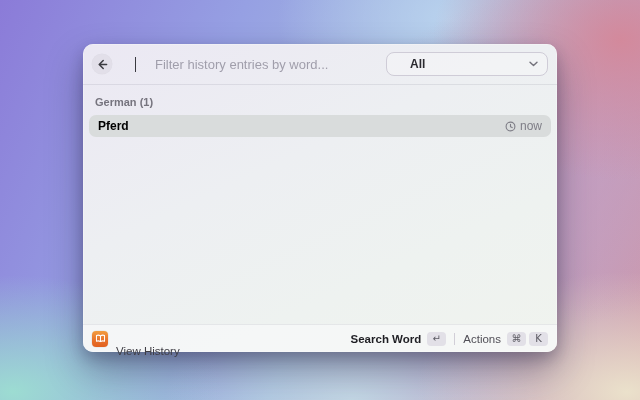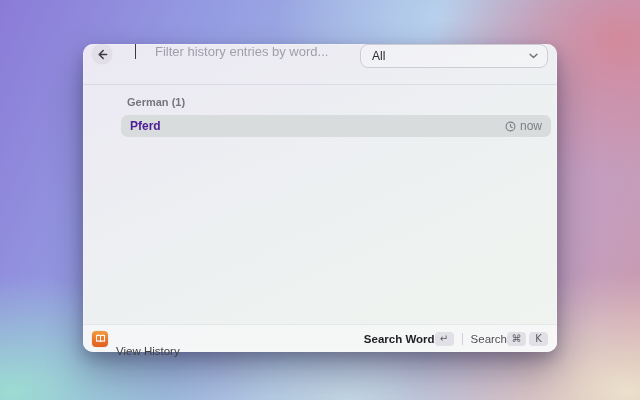--- a/index.html
+++ b/index.html
@@ -24,66 +24,66 @@
     border-radius:10px;
     background:linear-gradient(155deg,#ebe8f3 0%,#edeff2 40%,#eef2f0 70%,#f0f3ee 100%);
     box-shadow:0 18px 36px rgba(25,20,50,.36),0 6px 14px rgba(25,20,50,.22),
                inset 0 0 0 0.5px rgba(255,255,255,.55);
     display:flex;flex-direction:column;
   }
   button{background:none;border:none;padding:0;margin:0;font:inherit;cursor:default;}
 
   
   .searchbar{
-    flex:0 0 auto;height:40px;display:flex;align-items:flex-start;
+    flex:0 0 auto;height:40px;display:flex;align-items:center;
     padding:0 9px;gap:23px;border-bottom:1px solid rgba(40,40,70,.09);
   }
   .back-btn{
     width:20px;height:20px;border-radius:50%;background:#e2dfe9;
     display:flex;align-items:center;justify-content:center;flex:0 0 auto;
     box-shadow:0 0 0 .5px rgba(0,0,0,.05);
   }
   .caret{width:1px;height:15px;background:#3a3a40;flex:0 0 auto;margin-right:-4px;}
   input.search{
     flex:1;min-width:0;border:none;outline:none;background:transparent;
     font-size:13px;color:#222228;padding:0;font-family:inherit;
   }
   input.search::placeholder{color:#a09eab;}
   .dropdown{
-    flex:0 0 auto;width:188px;height:24px;box-sizing:border-box;
+    flex:0 0 auto;width:162px;height:24px;box-sizing:border-box;
     border:1px solid #cfccd7;border-radius:8px;background:rgba(255,255,255,.28);
     display:flex;align-items:center;justify-content:space-between;
-    padding:0 9px 0 11px;font-size:12px;font-weight:400;color:#2a292f;
+    padding:0 9px 0 23px;font-size:12px;font-weight:700;color:#2a292f;
   }
 
   
-  .content{flex:1;padding:5px 6px 0;overflow:hidden;margin-left:32px;}
+  .content{flex:1;padding:5px 6px 0;overflow:hidden;}
   .section-label{font-size:11px;font-weight:600;color:#76747e;padding:6px 6px 7px;}
   .row{
     height:22px;border-radius:7px;display:flex;align-items:center;padding:0 9px;
   }
   .row.selected{background:#d9dcdc;}
-  .row-title{flex:1;font-size:12px;font-weight:600;color:#4c1d95;}
+  .row-title{flex:1;font-size:12px;font-weight:600;color:#000000;}
   .row-accessory{display:flex;align-items:center;gap:4px;color:#7e7d86;font-size:12px;}
 
   
   .footer{
     flex:0 0 auto;height:27px;display:flex;align-items:center;gap:8px;
     padding:0 9px;border-top:1px solid rgba(40,40,70,.08);
     background:rgba(252,252,254,.45);border-radius:0 0 10px 10px;
   }
   .app-icon{
     width:16px;height:16px;border-radius:4px;flex:0 0 auto;
     background:linear-gradient(180deg,#f29c3e 0%,#e7712b 60%,#e2601f 100%);
     display:flex;align-items:center;justify-content:center;
     box-shadow:0 0 0 .5px rgba(0,0,0,.08);
   }
   .footer-left-label{font-size:11.5px;font-weight:500;color:#3f3e45;margin-top:24px;}
   .footer-spacer{flex:1;}
-  .footer-action{display:flex;align-items:center;justify-content:center;}
+  .footer-action{display:flex;align-items:center;gap:6px;justify-content:center;}
   .primary-label{font-size:11.5px;font-weight:700;color:#1f1f24;}
   .actions-label{font-size:11.5px;font-weight:500;color:#514f57;}
   .key{
     min-width:15px;height:14px;padding:0 2px;border-radius:4px;background:#e2e0e7;
     color:#5b5a62;font-size:10px;line-height:14px;text-align:center;
     font-family:"DejaVu Sans",sans-serif;display:inline-block;
   }
   .kgap{display:flex;align-items:center;gap:3px;}
   .vdiv{width:1px;height:12px;background:#d1ced7;flex:0 0 auto;}
   svg{display:block;}
@@ -136,21 +136,21 @@
     <span class="footer-spacer"></span>
 
     <button class="footer-action">
       <span class="primary-label">Search Word</span>
       <span class="key">↵</span>
     </button>
 
     <span class="vdiv"></span>
 
     <button class="footer-action">
-      <span class="actions-label">Search</span>
+      <span class="actions-label">Actions</span>
       <span class="kgap">
         <span class="key">⌘</span>
         <span class="key">K</span>
       </span>
     </button>
   </div>
 
 </div>
 
 </body></html>

